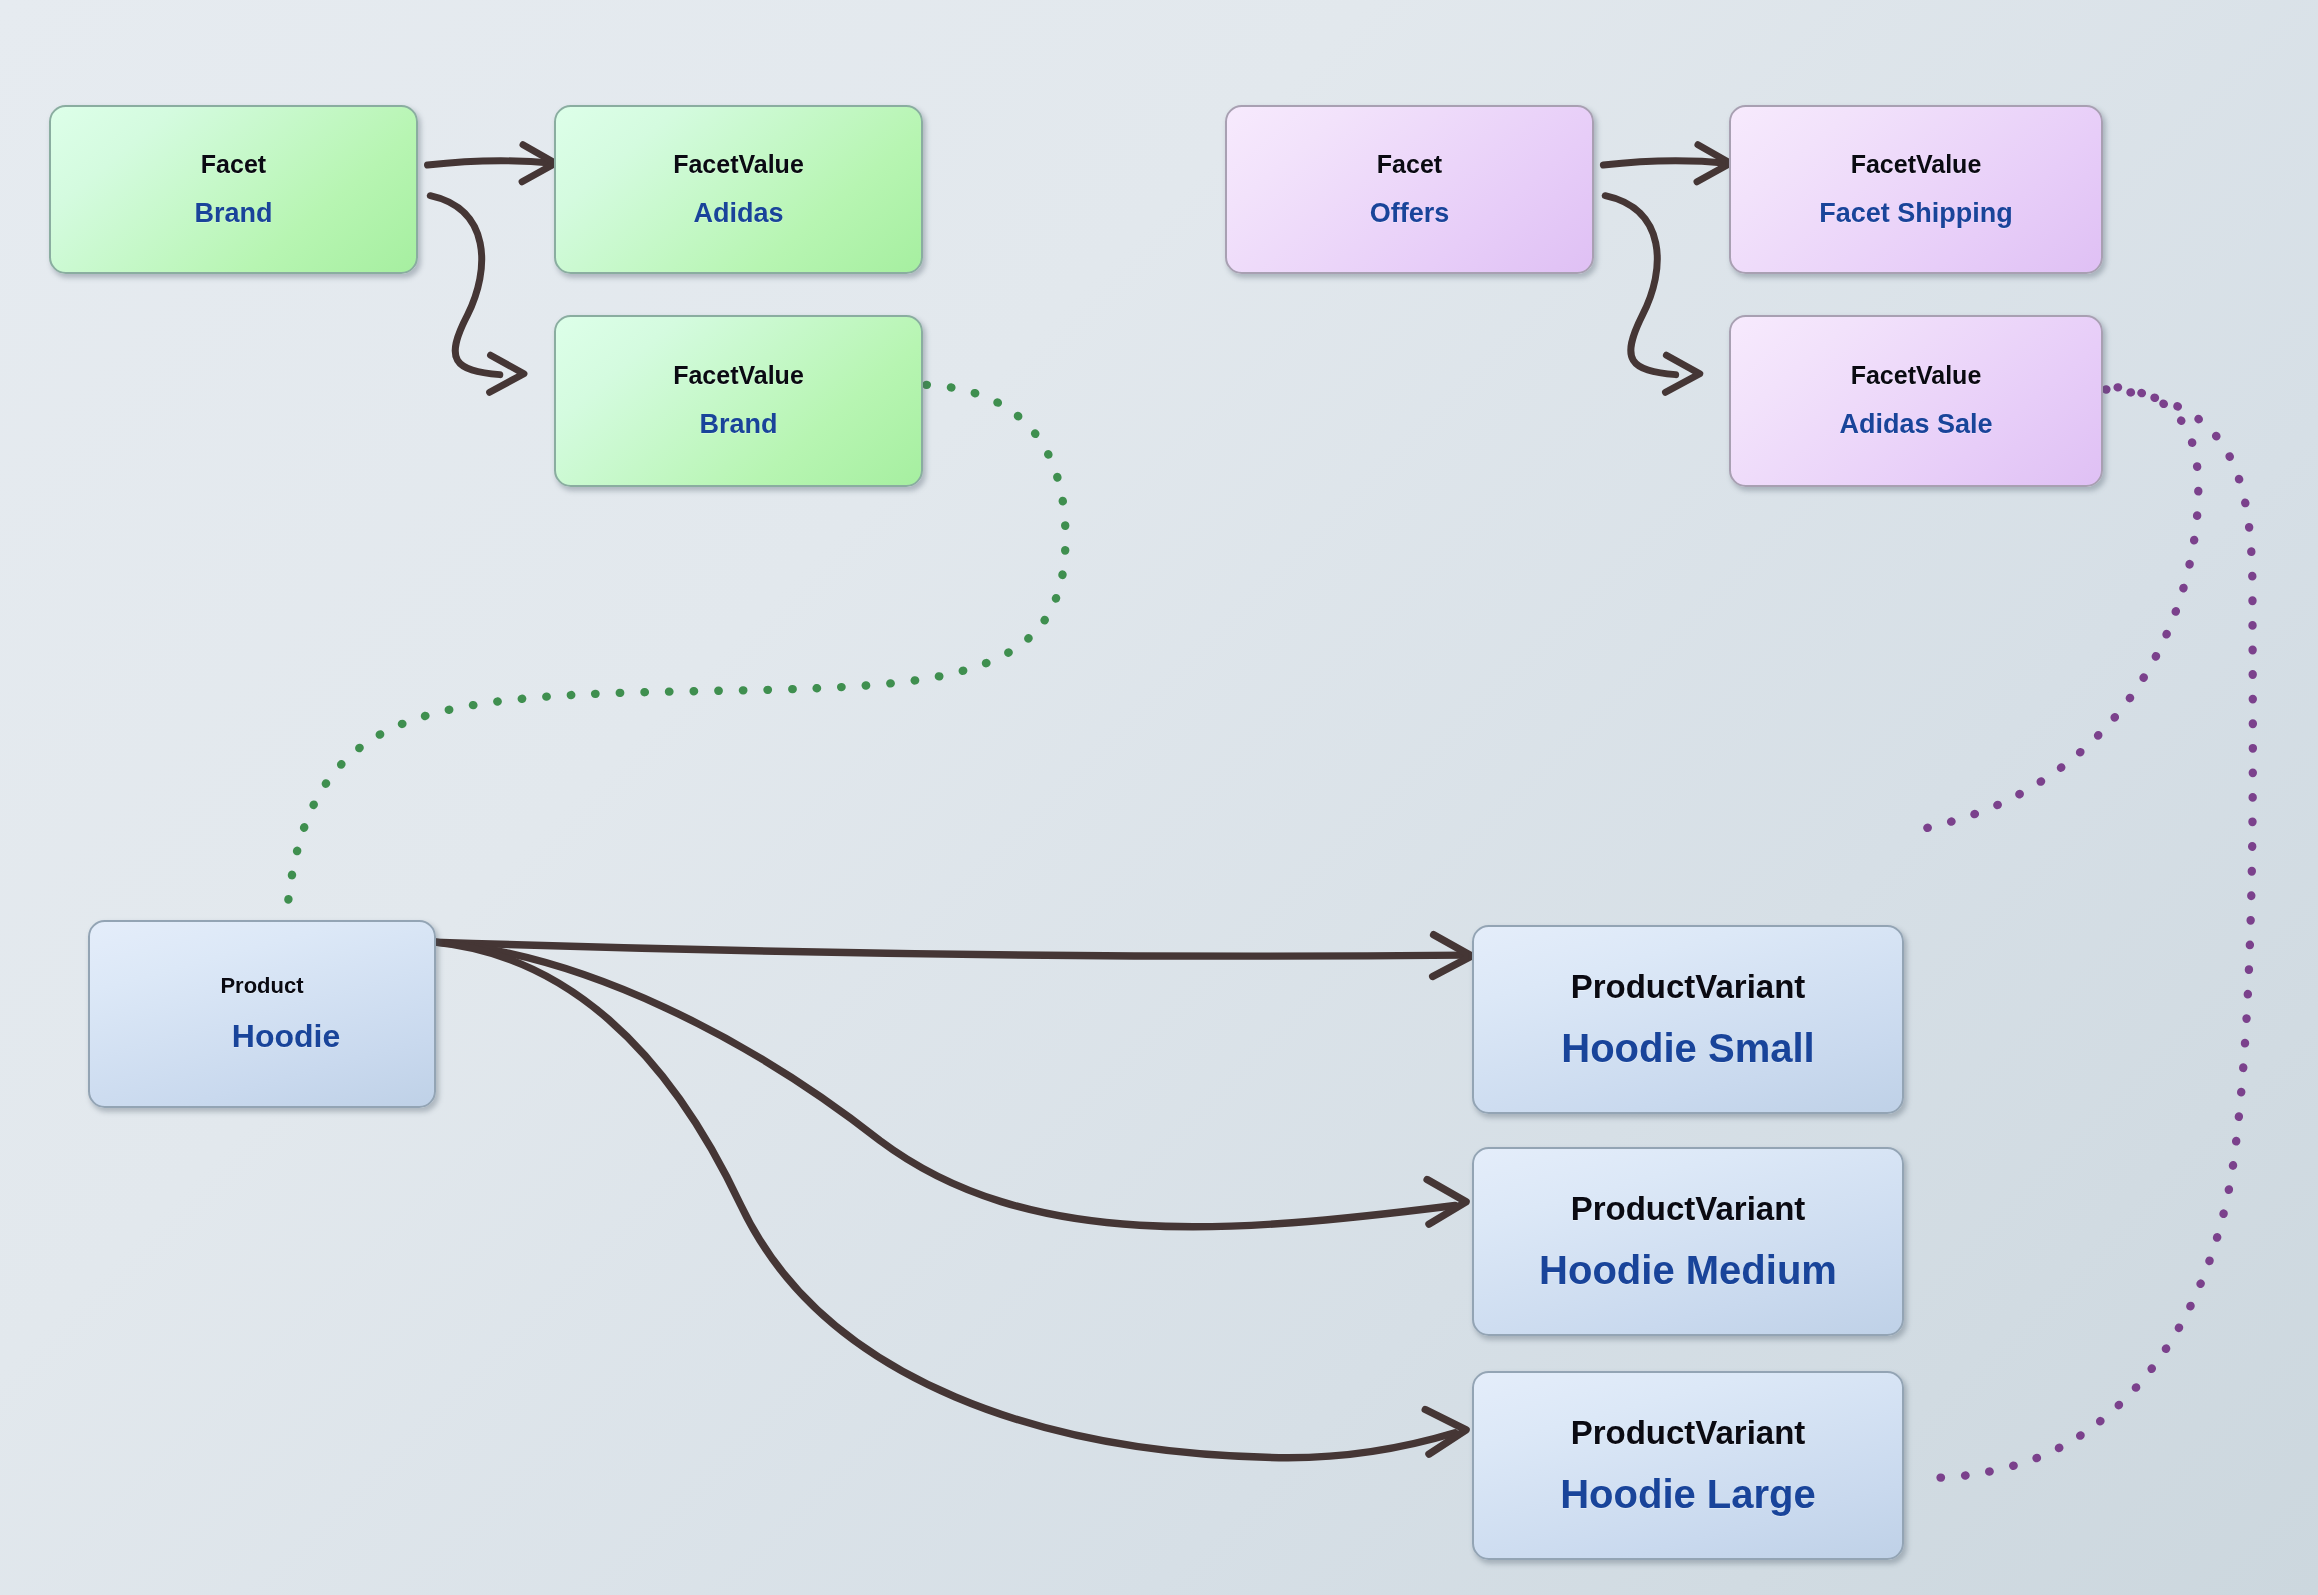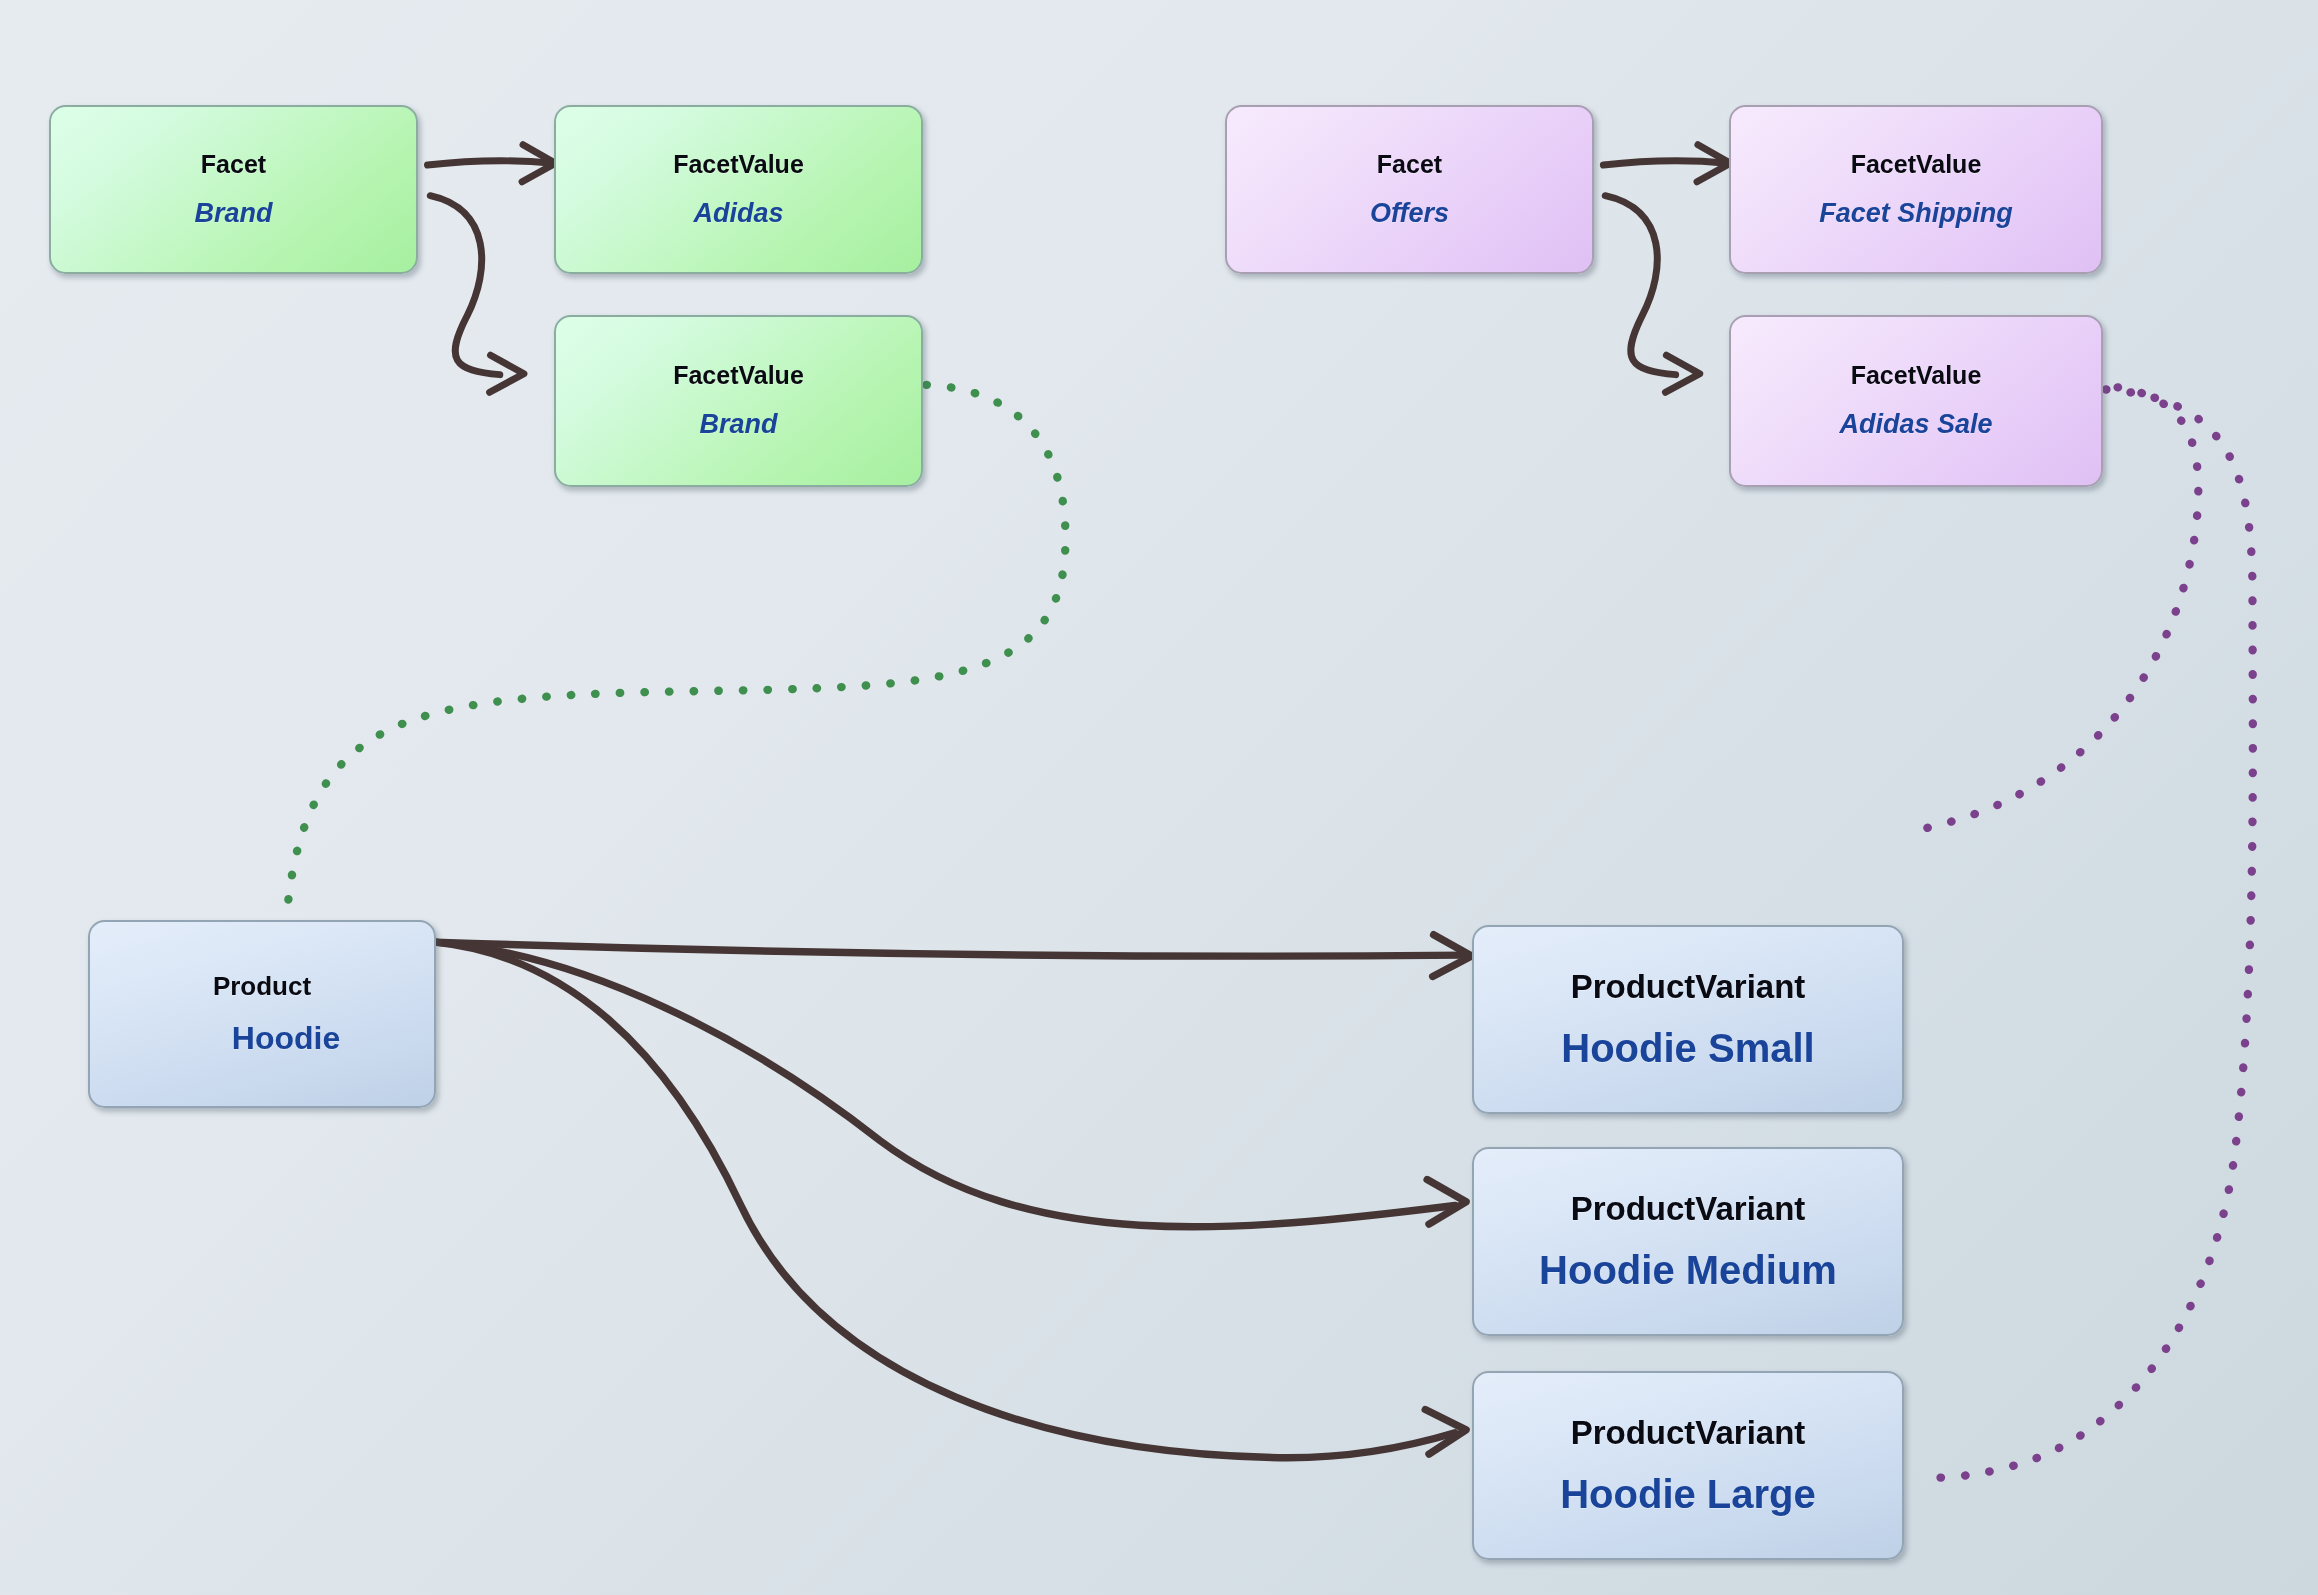--- a/index.html
+++ b/index.html
@@ -65,23 +65,23 @@
     border-color: #a8a0b2;
   }
   
   .node.blue {
     background: linear-gradient(165deg, #e4edfa 0%, #dce8f7 25%, #c9d9ee 75%, #bfd1e7 100%);
     border-color: #93a4b4;
   }
 
   
   .s-facet .type { font-size: 25px; margin-bottom: 20.4px; }
-  .s-facet .val  { font-size: 27px; font-style: italic; }
+  .s-facet .val  { font-size: 27px; }
 
-  .s-product .type { font-size: 26px; margin-bottom: 20.4px; }
+  .s-product .type { font-size: 22px; margin-bottom: 20.4px; }
   .s-product .val  { font-size: 32px; margin-left: 48px; }
 
   .s-variant .type { font-size: 33px; margin-bottom: 20.4px; }
   .s-variant .val  { font-size: 40px; }
 </style>
 </head>
 <body>
 
 <div id="canvas">
 

